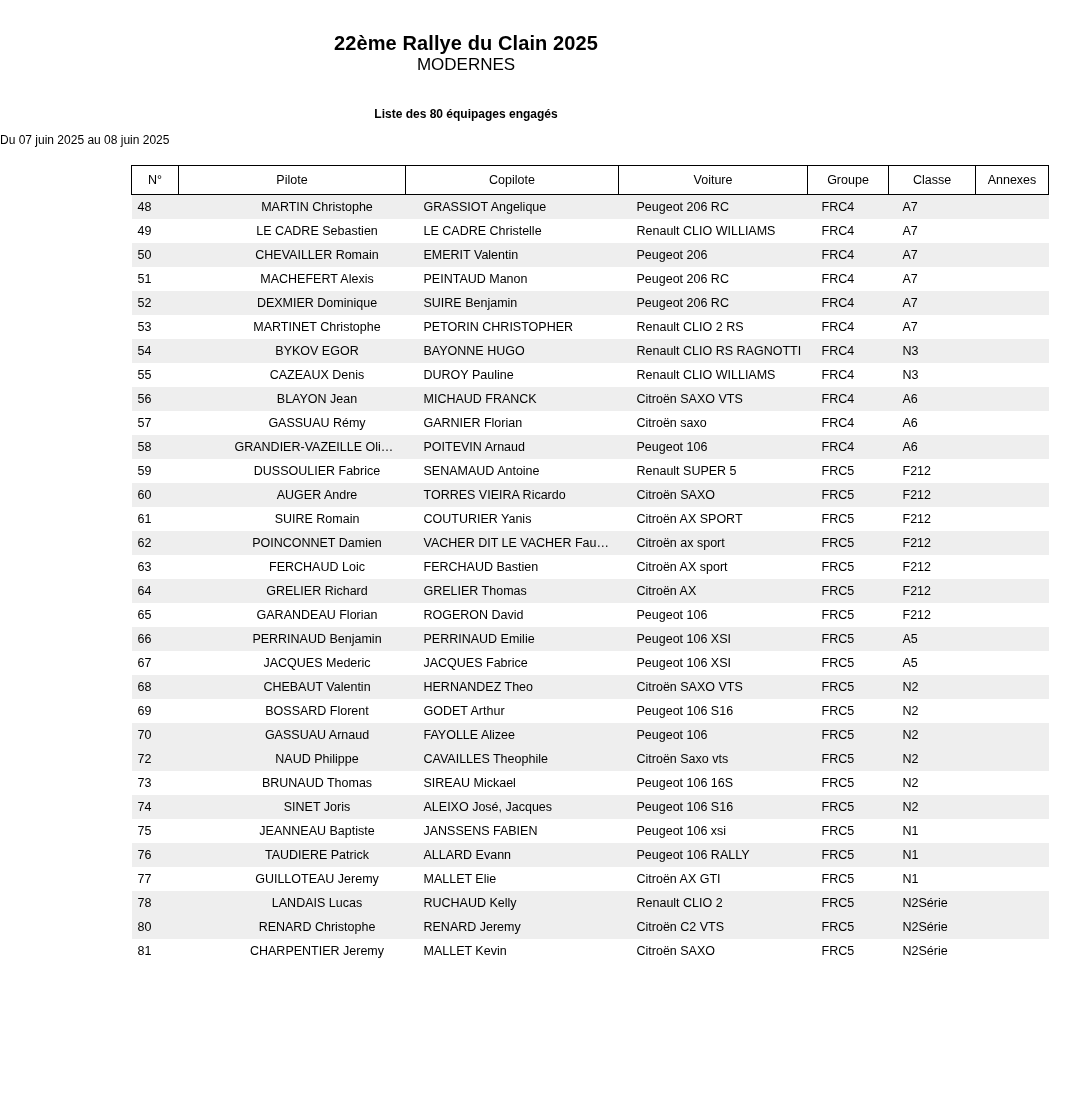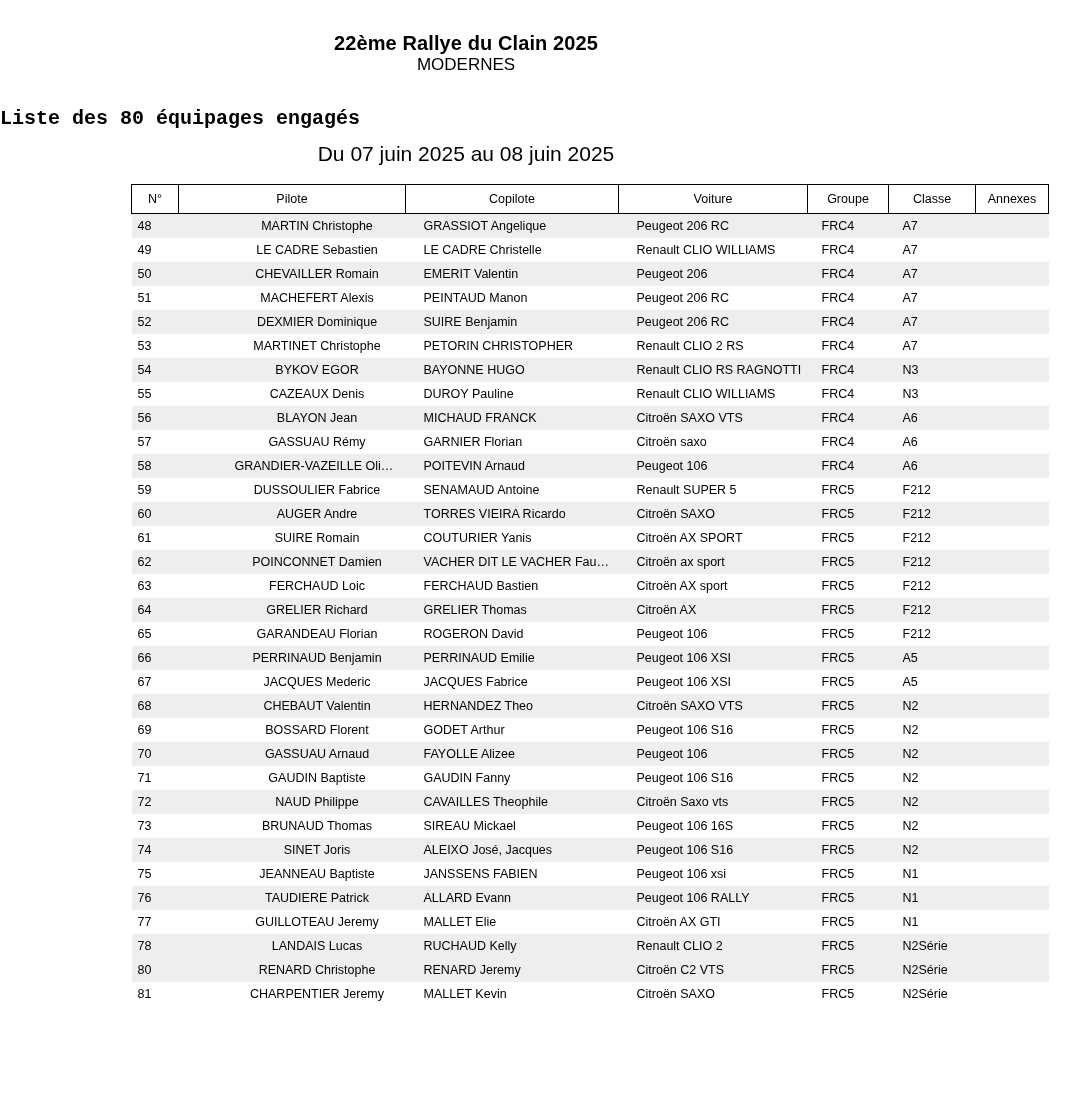--- a/index.html
+++ b/index.html
@@ -25,29 +25,27 @@
     font-weight: bold;
     margin-top: 32px;
     letter-spacing: 0.1px;
   }
   .doc-subtitle {
     text-align: center;
     font-size: 17px;
     font-weight: normal;
   }
   .doc-section {
-    text-align: left;
-    font-size: 20px;
+    text-align: center;
+    font-size: 12px;
     font-weight: bold;
     margin-top: 32px;
-    font-family: Liberation Mono, monospace;
   }
   .doc-dates {
-    text-align: center;
-    font-size: 21px;
+    font-size: 12px;
     font-weight: normal;
     margin-top: 12px;
   }
   .table-wrap {
     margin-top: 18px;
     padding-left: 131px;
     padding-right: 75px;
   }
   table.entries {
     border-collapse: collapse;
@@ -316,29 +314,20 @@
           </tr>
           <tr class="even">
             <td class="col-num">70</td>
             <td class="col-pilote">GASSUAU Arnaud</td>
             <td class="col-copilote">FAYOLLE Alizee</td>
             <td class="col-voiture">Peugeot 106</td>
             <td class="col-groupe">FRC5</td>
             <td class="col-classe">N2</td>
             <td class="col-annexes"></td>
           </tr>
-          <tr class="odd">
-            <td class="col-num">71</td>
-            <td class="col-pilote">GAUDIN Baptiste</td>
-            <td class="col-copilote">GAUDIN Fanny</td>
-            <td class="col-voiture">Peugeot 106 S16</td>
-            <td class="col-groupe">FRC5</td>
-            <td class="col-classe">N2</td>
-            <td class="col-annexes"></td>
-          </tr>
           <tr class="even">
             <td class="col-num">72</td>
             <td class="col-pilote">NAUD Philippe</td>
             <td class="col-copilote">CAVAILLES Theophile</td>
             <td class="col-voiture">Citroën Saxo vts</td>
             <td class="col-groupe">FRC5</td>
             <td class="col-classe">N2</td>
             <td class="col-annexes"></td>
           </tr>
           <tr class="odd">

